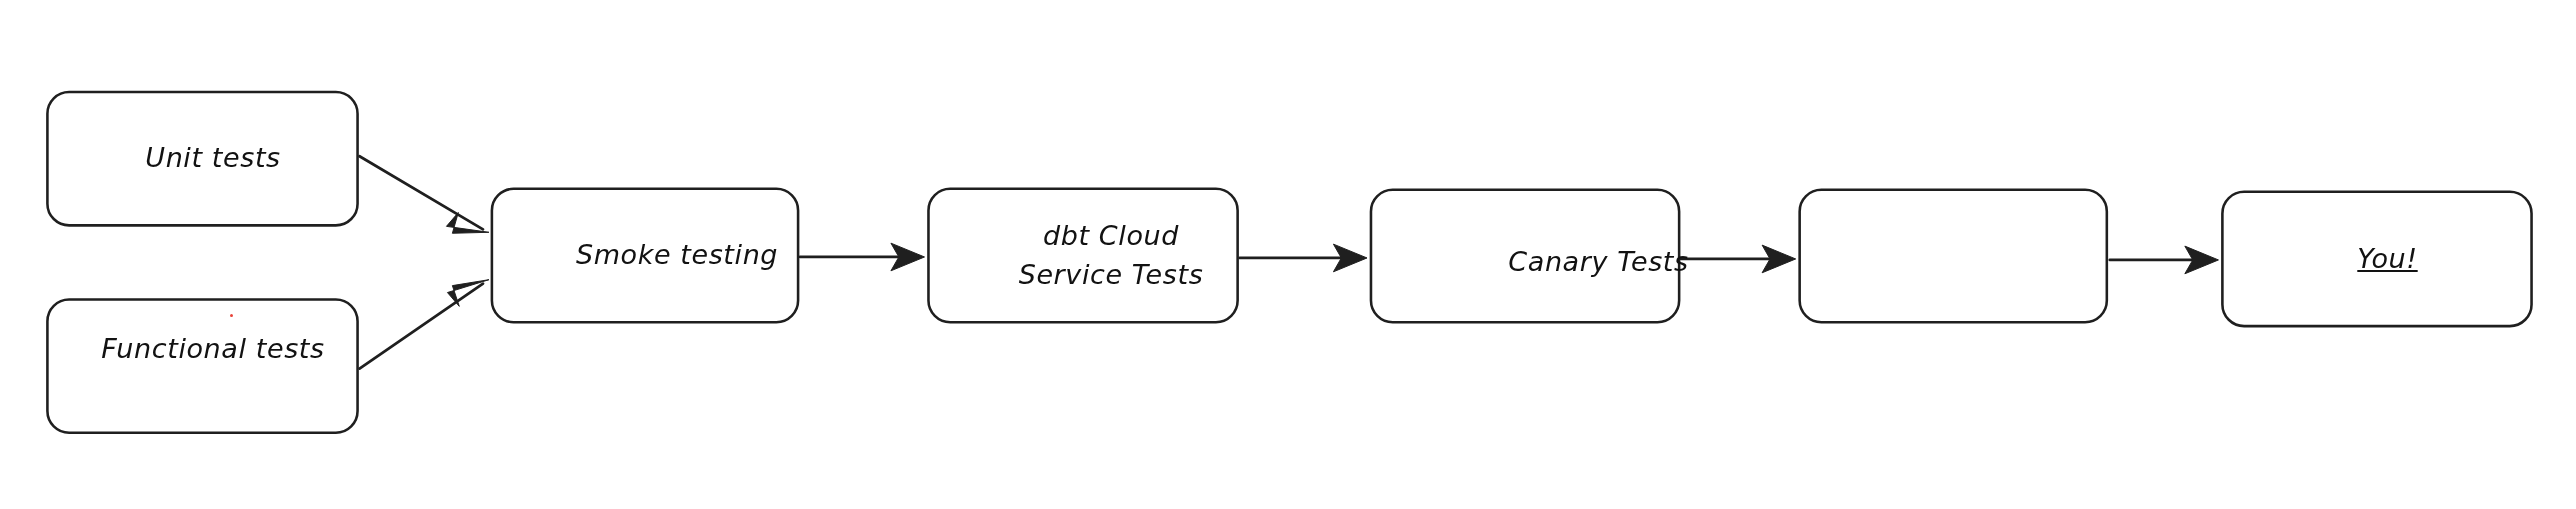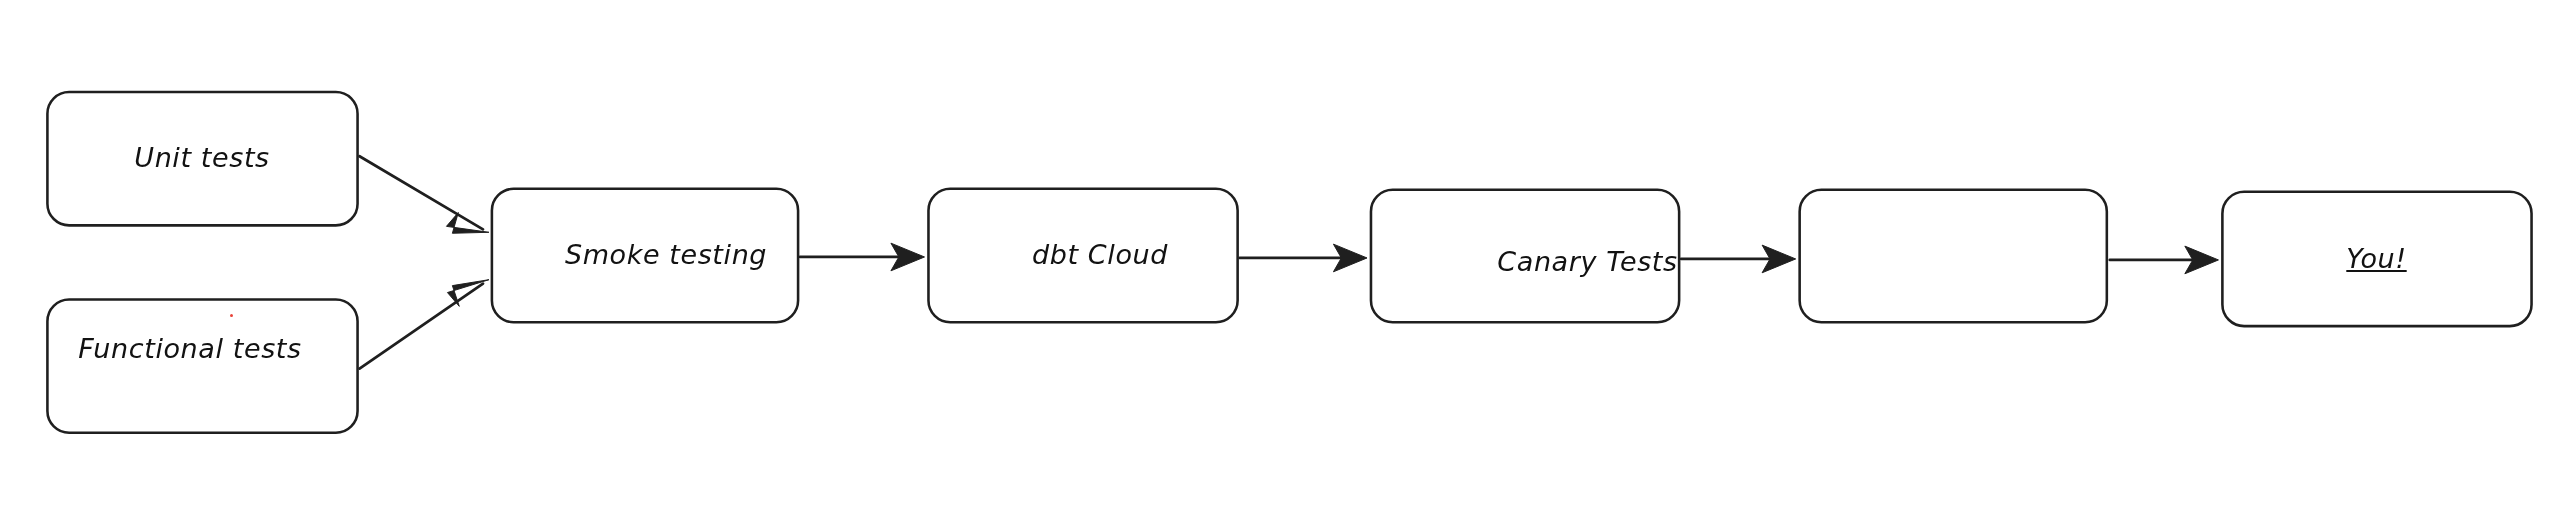--- a/index.html
+++ b/index.html
@@ -50,20 +50,21 @@
     justify-content: center;
     text-align: center;
     color: #121212;
     font-family: "DejaVu Sans", sans-serif;
     font-size: 27px;
     font-weight: 400;
     line-height: 1.42;
     letter-spacing: 0.6px;
     font-style: italic;
     pointer-events: none;
+    padding-left: 11px;
     -webkit-font-smoothing: antialiased;
   }
   .node-label .line {
     white-space: nowrap;
     display: block;
   }
   .artifact-dot {
     position: absolute;
     width: 3px;
     height: 3px;
@@ -120,30 +121,31 @@
         <polygon class="edge-head" points="2246,263 2212,249 2220,263 2212,277"></polygon>
       </g>
 
     </g>
   </svg>
 
   <div class="node-label" style="left:47px; top:92px; width:310px; height:133px;">
     <span class="line">Unit tests</span>
   </div>
 
-  <div class="node-label" style="left:35px; top:299px; width:310px; height:101px;">
+  <div class="node-label" style="left:47px; top:299px; width:310px; height:101px;">
     <span class="line">Functional tests</span>
   </div>
 
   <div class="node-label" style="left:492px; top:189px; width:348px; height:133px;">
     <span class="line">Smoke testing</span>
   </div>
 
   <div class="node-label" style="left:928px; top:189px; width:344px; height:133px;">
     <span class="line">dbt Cloud</span>
+    <span class="line">Service Tests</span>
   </div>
 
   <div class="node-label" style="left:1371px; top:196px; width:337px; height:132px;margin-left:48px;">
     <span class="line">Canary Tests</span>
   </div>
 
 
   <div class="node-label" style="left:2222px; top:192px; width:309px; height:134px;text-decoration:underline;">
     <span class="line">You!</span>
   </div>

